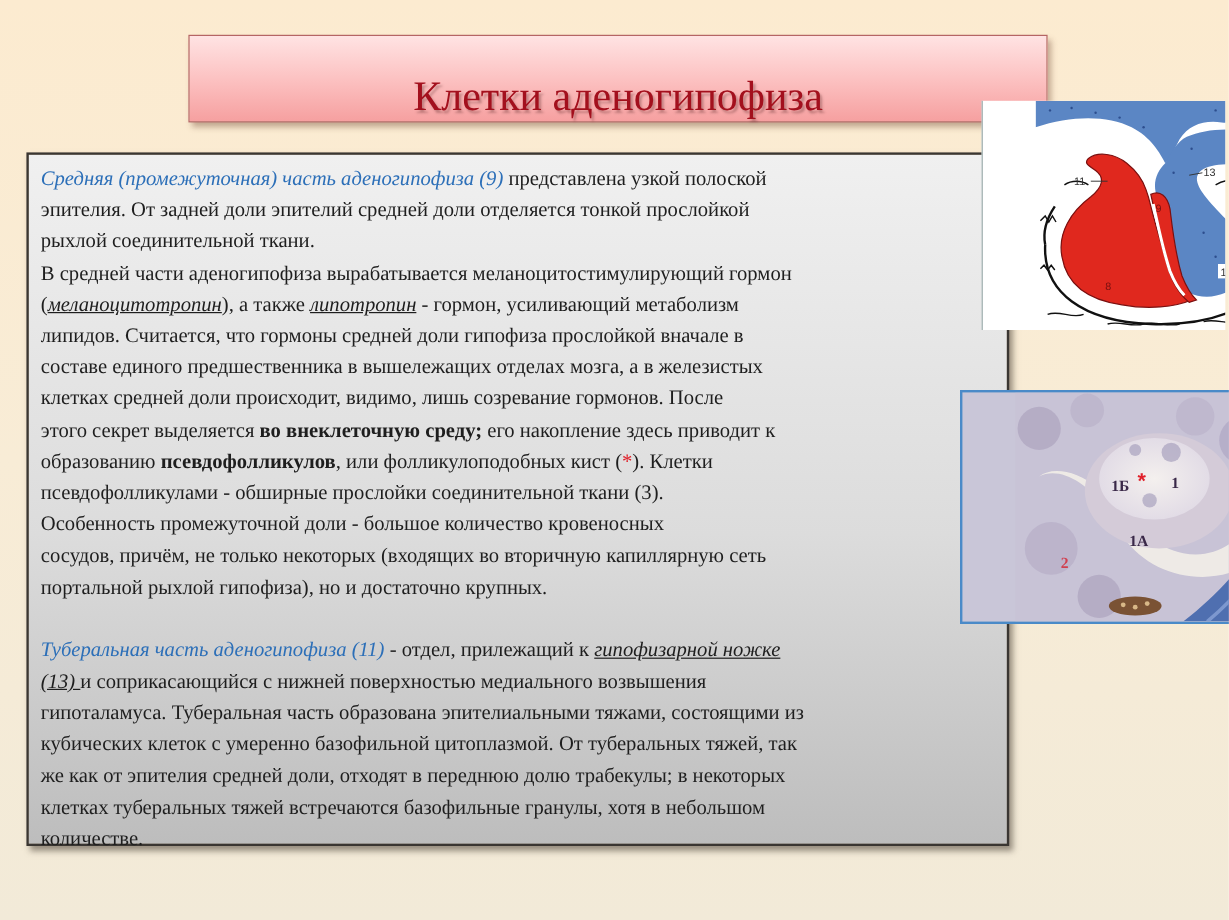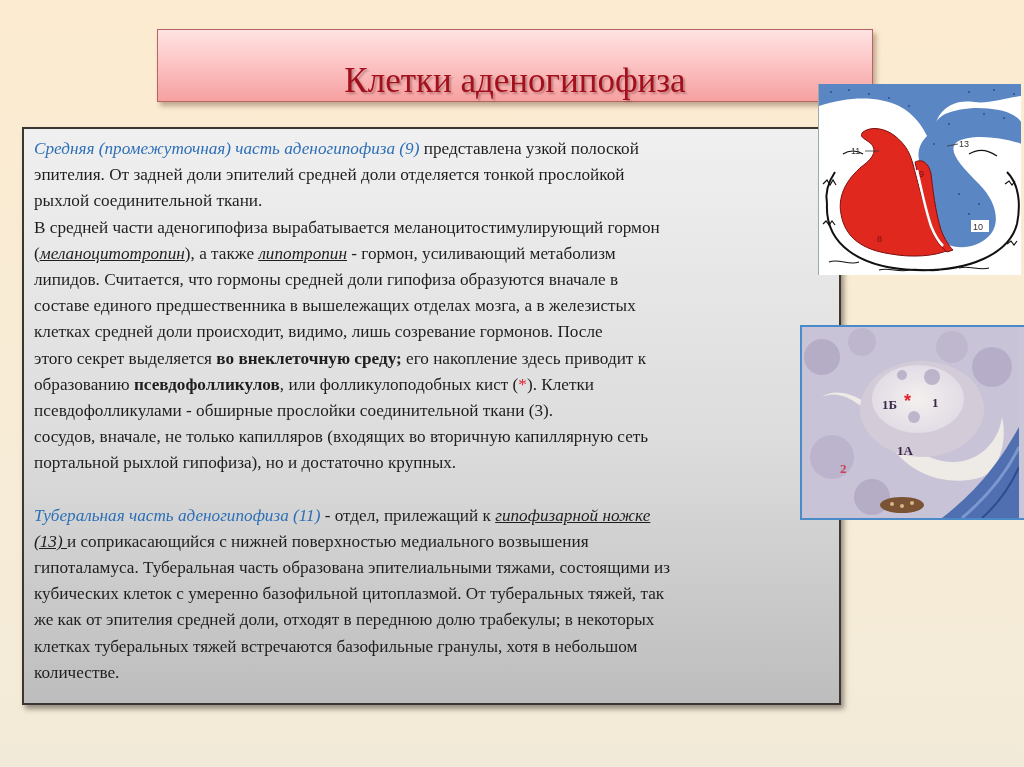--- a/index.html
+++ b/index.html
@@ -43,20 +43,21 @@
     }
     .line { display: block; white-space: nowrap; }
     .blue-it { color: #2c6fb8; font-style: italic; }
     .it-u { font-style: italic; text-decoration: underline; }
     .bold { font-weight: bold; }
     .red { color: #e0202a; }
     .gap { height: 26px; }
     .img-box {
       position: absolute;
       overflow: hidden;
+      padding-left: 44px;
     }
     .img1 {
       left: 818px; top: 84px; width: 203px; height: 191px;
       background: #ffffff;
       border-left: 1px solid #9aa;
     }
     .img2 {
       left: 800px; top: 325px; width: 256px; height: 195px;
       border: 2px solid #4a8ac8;
       background: #c9c6d8;
@@ -70,27 +71,28 @@
   <span class="title-text">Клетки аденогипофиза</span>
 </div>
 
 <div class="text-box">
   <div class="para">
     <span class="line"><span class="blue-it">Средняя (промежуточная) часть аденогипофиза (9)</span><span> представлена узкой полоской</span></span>
     <span class="line">эпителия. От задней доли эпителий средней доли отделяется тонкой прослойкой</span>
     <span class="line">рыхлой соединительной ткани.</span>
     <span class="line">В средней части аденогипофиза вырабатывается меланоцитостимулирующий гормон</span>
     <span class="line"><span>(</span><span class="it-u">меланоцитотропин</span><span>), а также </span><span class="it-u">липотропин</span><span> - гормон, усиливающий метаболизм</span></span>
-    <span class="line">липидов. Считается, что гормоны средней доли гипофиза образуются вначале в</span>
+    <span class="line">липидов. Считается, что гормоны средней доли гипофиза прослойкой вначале в</span>
     <span class="line">составе единого предшественника в вышележащих отделах мозга, а в железистых</span>
     <span class="line">клетках средней доли происходит, видимо, лишь созревание гормонов. После</span>
     <span class="line"><span>этого секрет выделяется </span><span class="bold">во внеклеточную среду;</span><span> его накопление здесь приводит к</span></span>
     <span class="line"><span>образованию  </span><span class="bold">псевдофолликулов</span><span>, или фолликулоподобных кист (</span><span class="red">*</span><span>). Клетки</span></span>
     <span class="line">псевдофолликулами - обширные прослойки соединительной ткани (3).</span>
-    <span class="line">сосудов, вначале,  не только капилляров (входящих во вторичную капиллярную сеть</span>
+    <span class="line">Особенность промежуточной доли - большое количество кровеносных</span>
+    <span class="line">сосудов, причём,  не только некоторых (входящих во вторичную капиллярную сеть</span>
     <span class="line">портальной  рыхлой гипофиза), но и достаточно крупных.</span>
   </div>
   <div class="gap"></div>
   <div class="para">
     <span class="line"><span class="blue-it">Туберальная часть аденогипофиза (11)</span><span> - отдел, прилежащий к </span><span class="it-u">гипофизарной ножке</span></span>
     <span class="line"><span class="it-u">(13) </span><span>и соприкасающийся с нижней поверхностью медиального возвышения</span></span>
     <span class="line">гипоталамуса. Туберальная часть образована эпителиальными тяжами, состоящими из</span>
     <span class="line">кубических клеток с умеренно базофильной цитоплазмой. От туберальных тяжей, так</span>
     <span class="line">же как от эпителия средней доли, отходят в переднюю долю трабекулы; в некоторых</span>
     <span class="line">клетках туберальных тяжей встречаются базофильные гранулы, хотя в небольшом</span>

